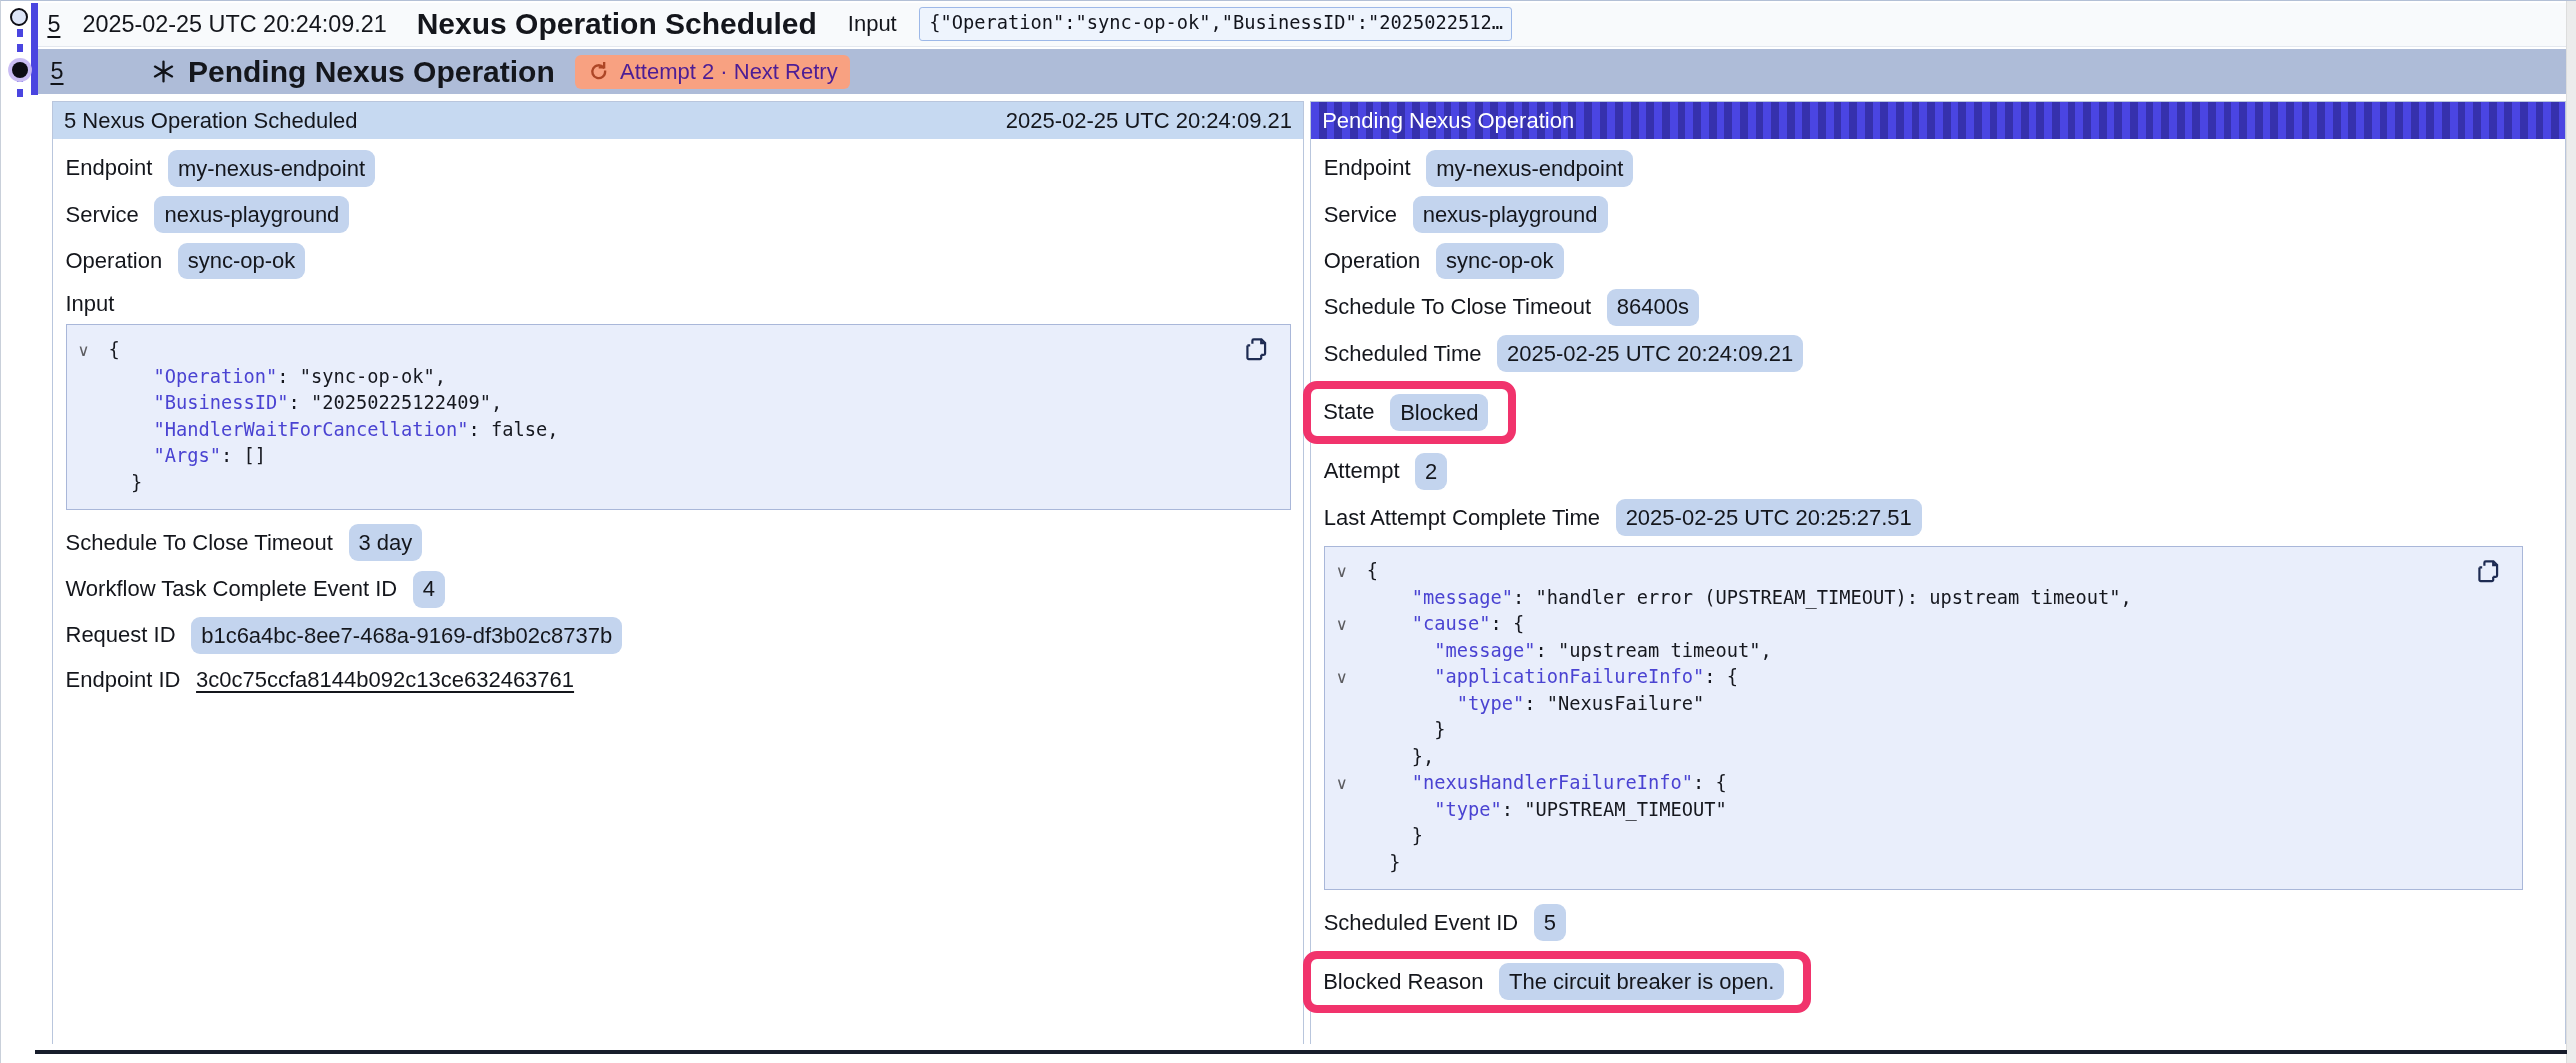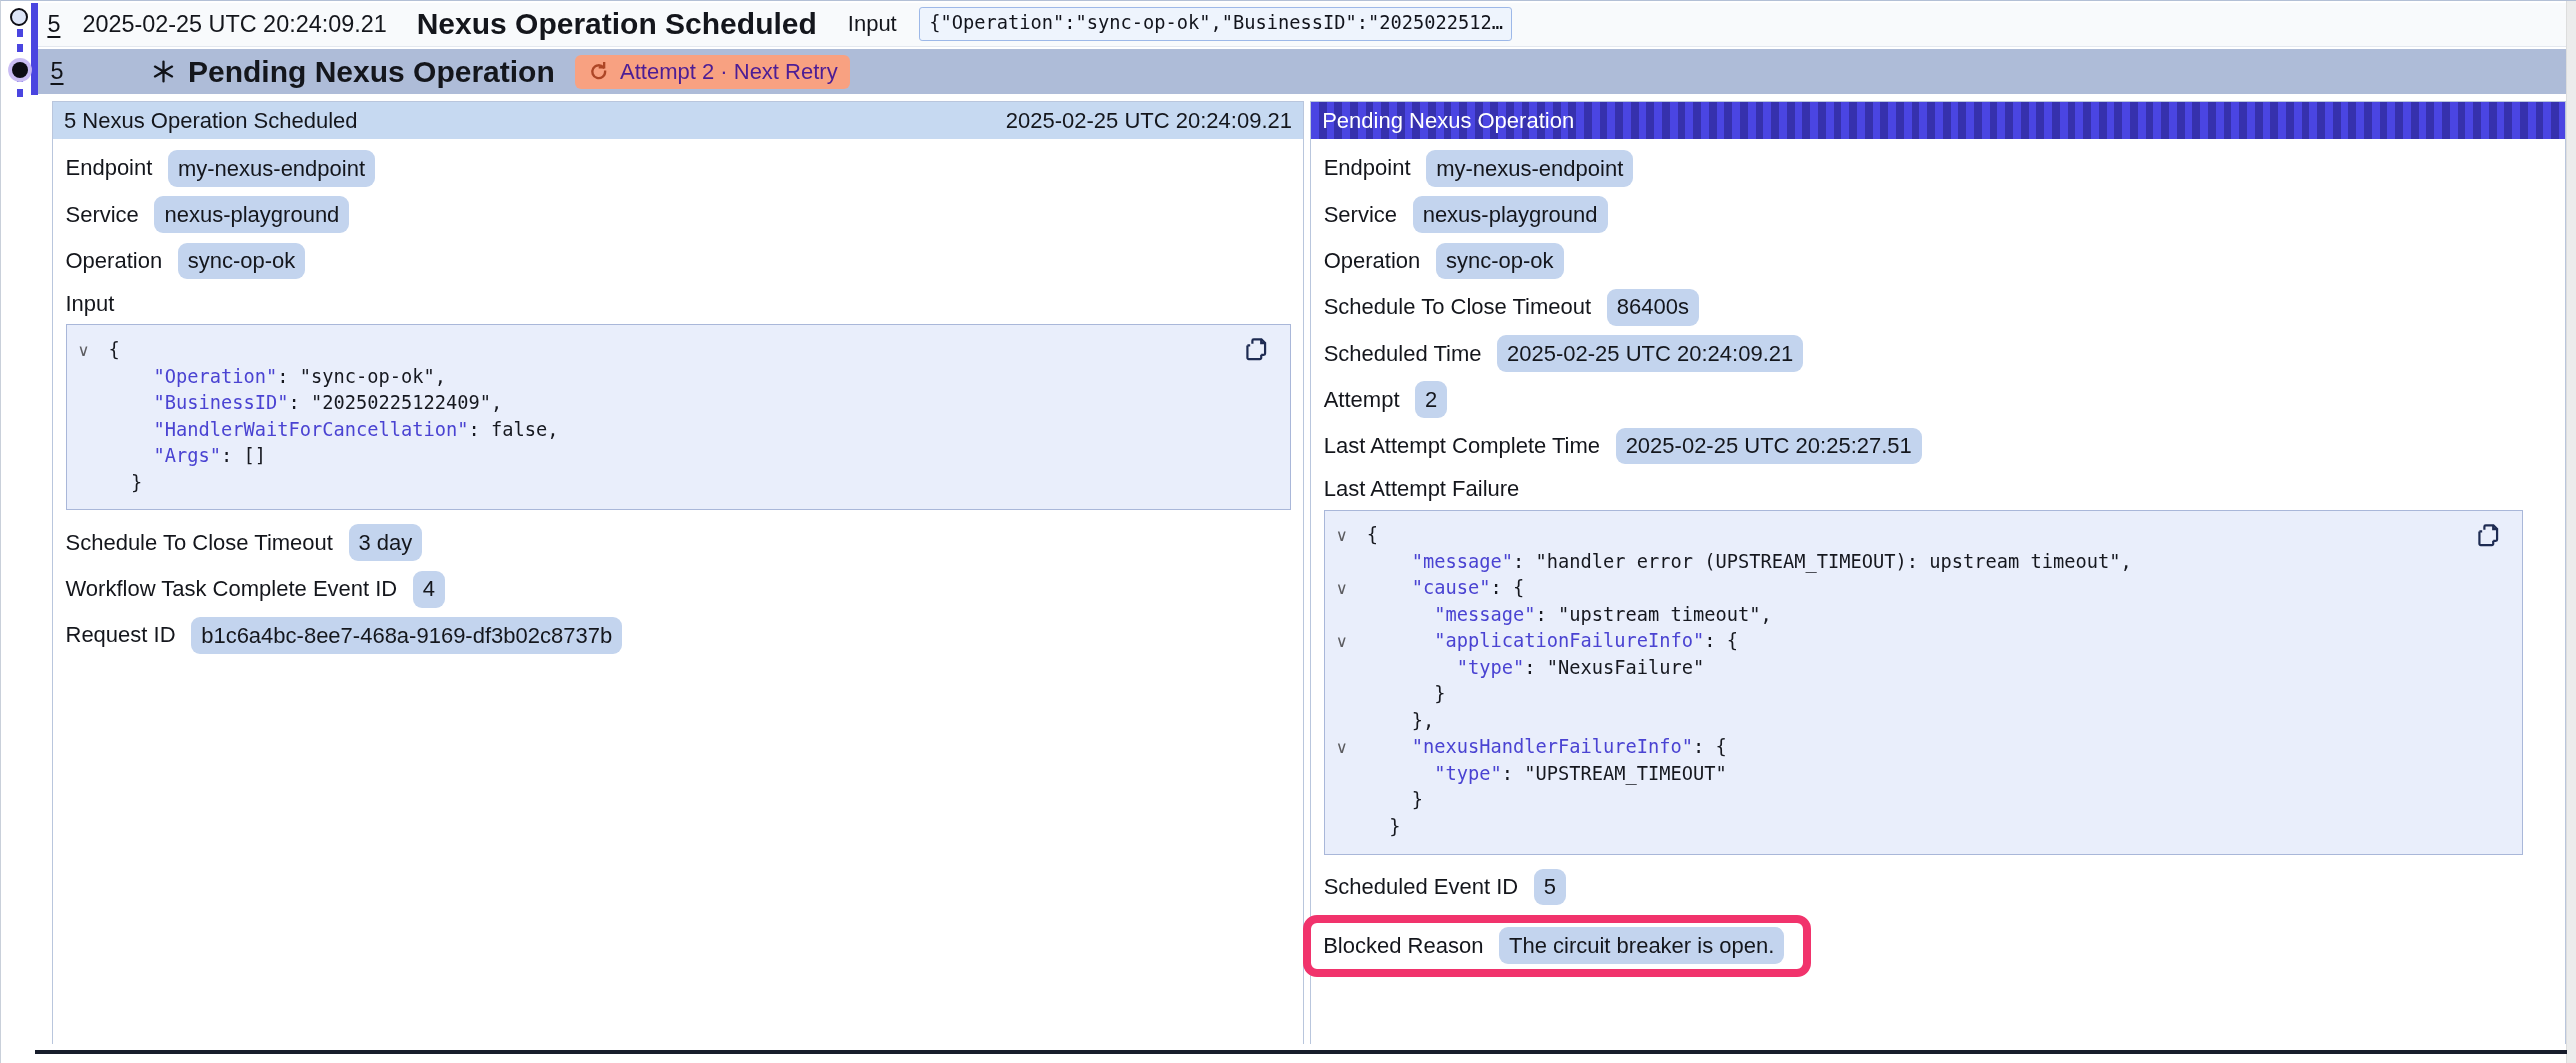--- a/index.html
+++ b/index.html
@@ -161,20 +161,24 @@
         <span class="badge">3 day</span>
       </div>
       <div class="field">
         <span>Workflow Task Complete Event ID</span>
         <span class="badge">4</span>
       </div>
       <div class="field">
         <span>Request ID</span>
         <span class="badge">b1c6a4bc-8ee7-468a-9169-df3b02c8737b</span>
       </div>
+      <div class="field">
+        <span>Endpoint ID</span>
+        <a class="link-value">3c0c75ccfa8144b092c13ce632463761</a>
+      </div>
 
     </div>
   </section>
 
   <section class="panel panel-right">
     <div class="panel-header">
       <span>Pending Nexus Operation</span>
     </div>
     <div class="panel-body">
 
@@ -192,33 +196,34 @@
       </div>
       <div class="field">
         <span>Schedule To Close Timeout</span>
         <span class="badge">86400s</span>
       </div>
       <div class="field">
         <span>Scheduled Time</span>
         <span class="badge">2025-02-25 UTC 20:24:09.21</span>
       </div>
 
+      <div class="field annotated state-annotated">
+        <span>State</span>
+        <span class="badge">Blocked</span>
+      </div>
 
       <div class="field">
         <span>Attempt</span>
         <span class="badge">2</span>
       </div>
       <div class="field">
         <span>Last Attempt Complete Time</span>
         <span class="badge">2025-02-25 UTC 20:25:27.51</span>
       </div>
 
-      <div class="field label-row">
-        <span>Last Attempt Failure</span>
-      </div>
 
       <div class="code">
         <span class="copy-btn">
           <svg width="26.5" height="26.5" viewBox="0 0 24 24" fill="none" stroke="#1e2b52" stroke-width="2">
             <path d="M8.5 7V4.2A1.2 1.2 0 0 1 9.7 3h7l3.3 3.3v9.5a1.2 1.2 0 0 1-1.2 1.2h-2.3"></path>
             <path d="M16.5 3v3.5H20"></path>
             <path d="M4 8.5h2.5M16.5 17v2.8a1.2 1.2 0 0 1-1.2 1.2H5.2A1.2 1.2 0 0 1 4 19.8V8.5"></path>
           </svg>
         </span>
         <div class="code-lines">

